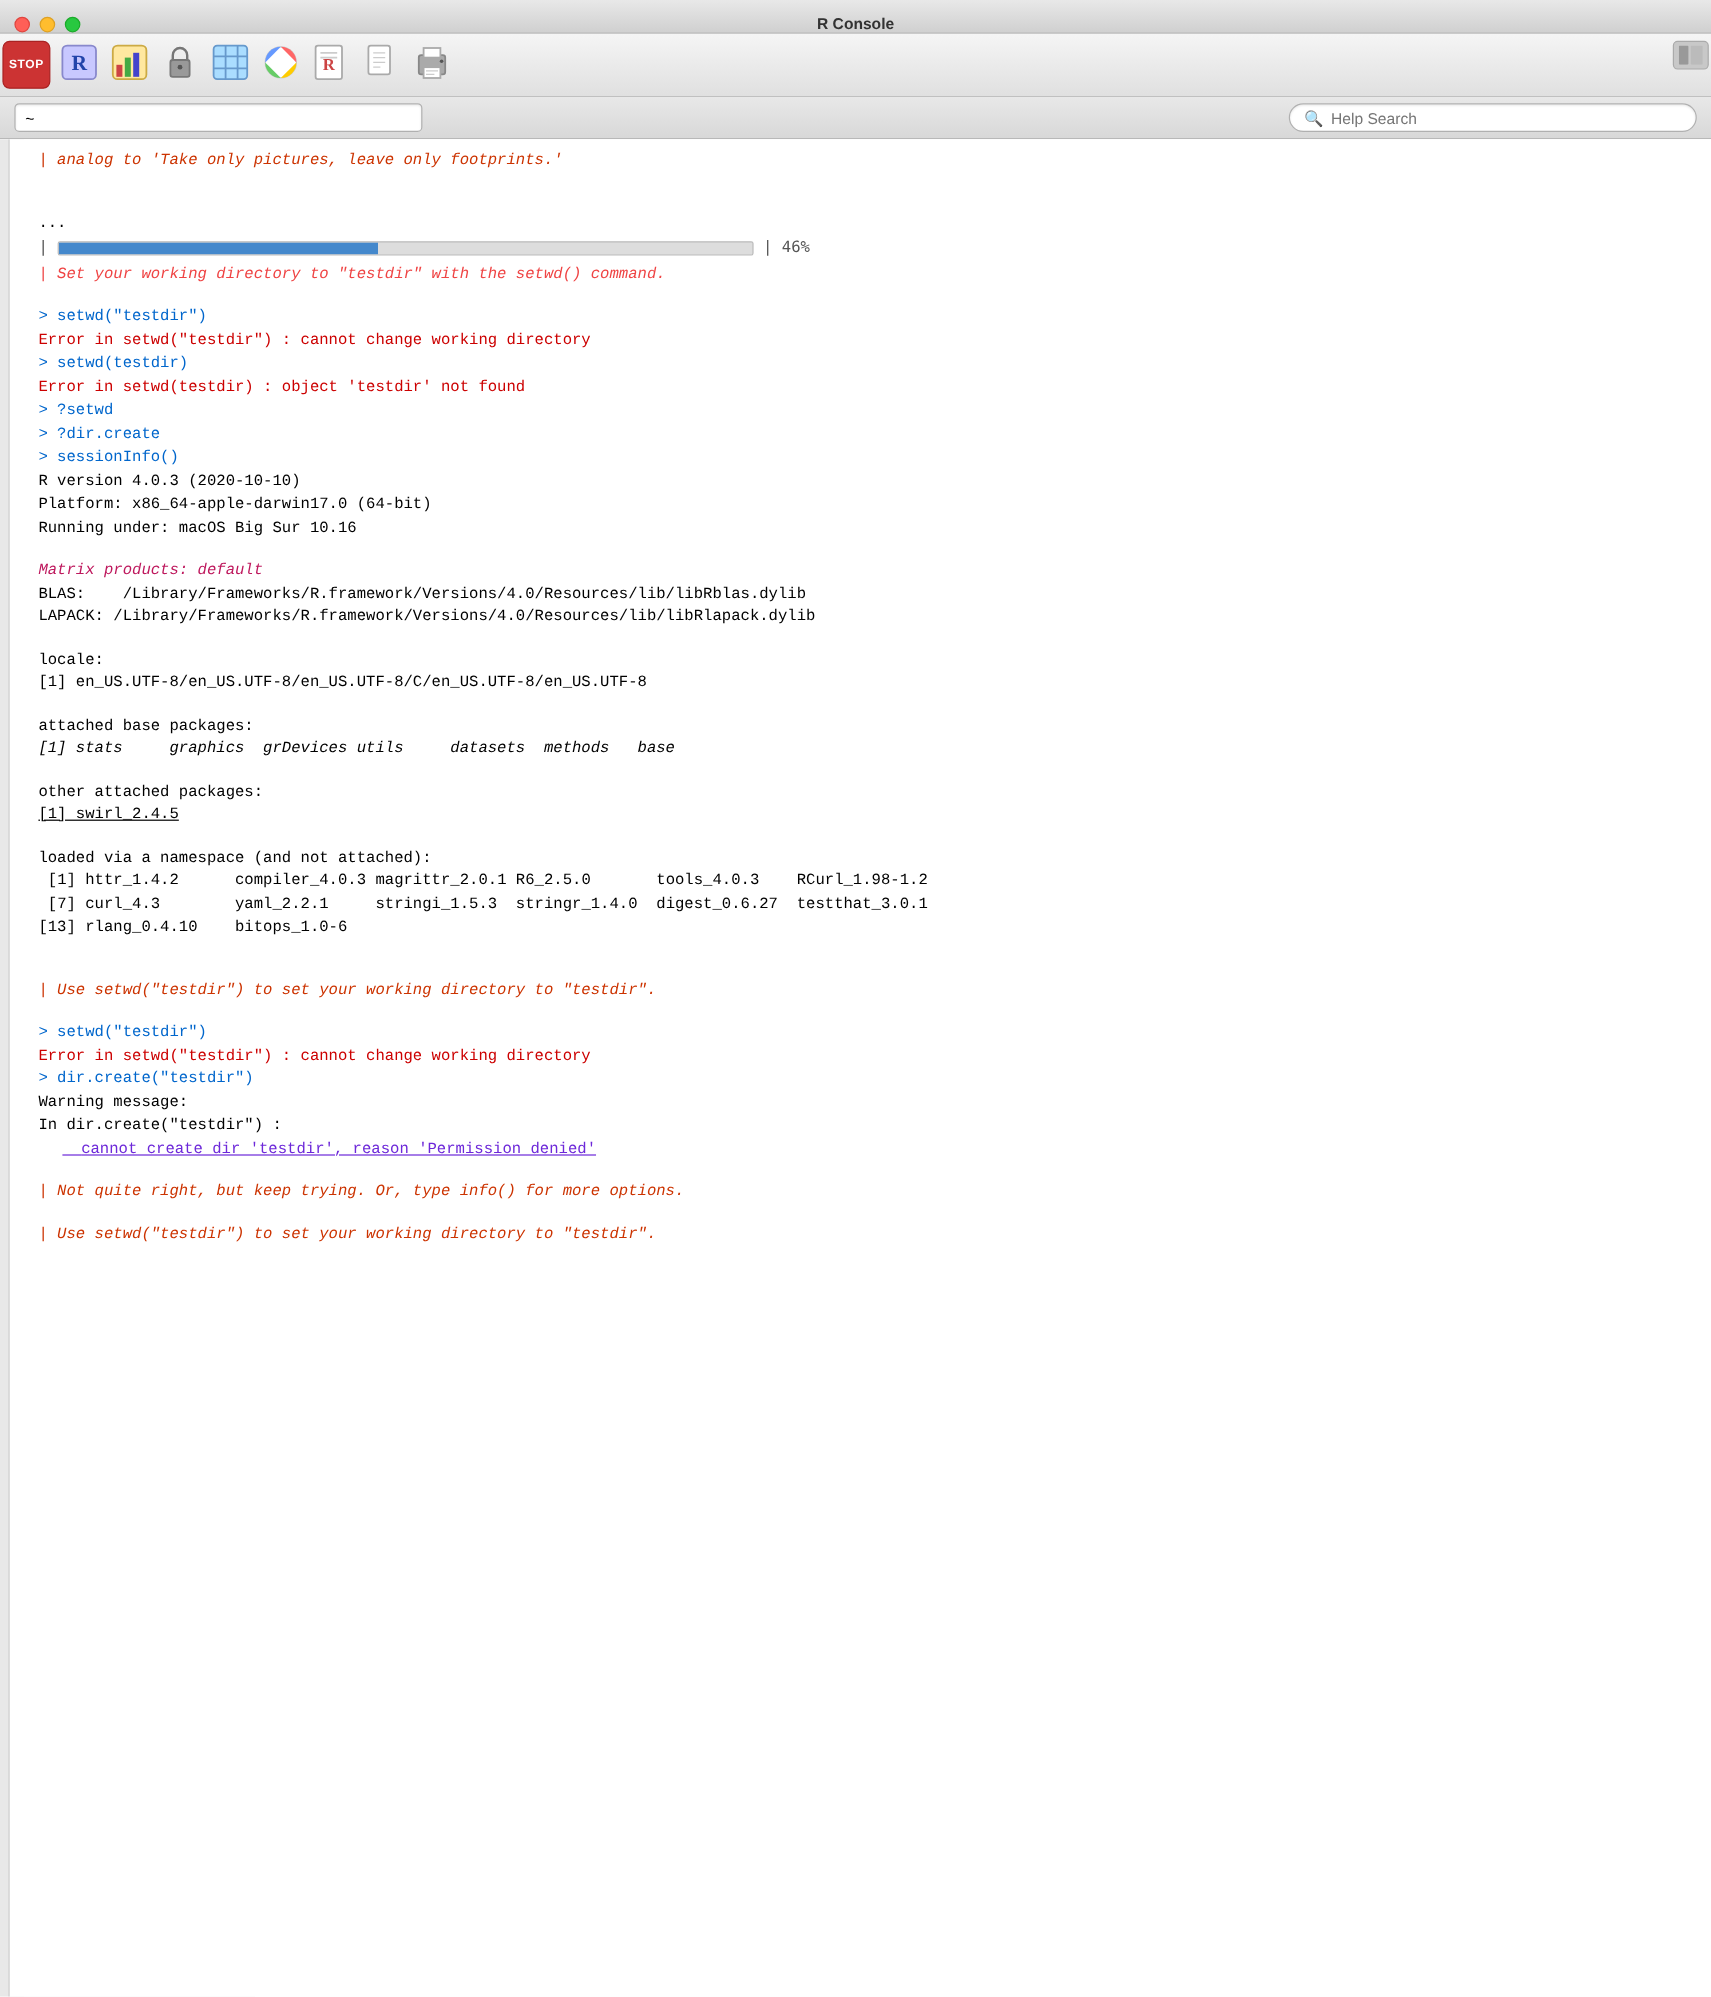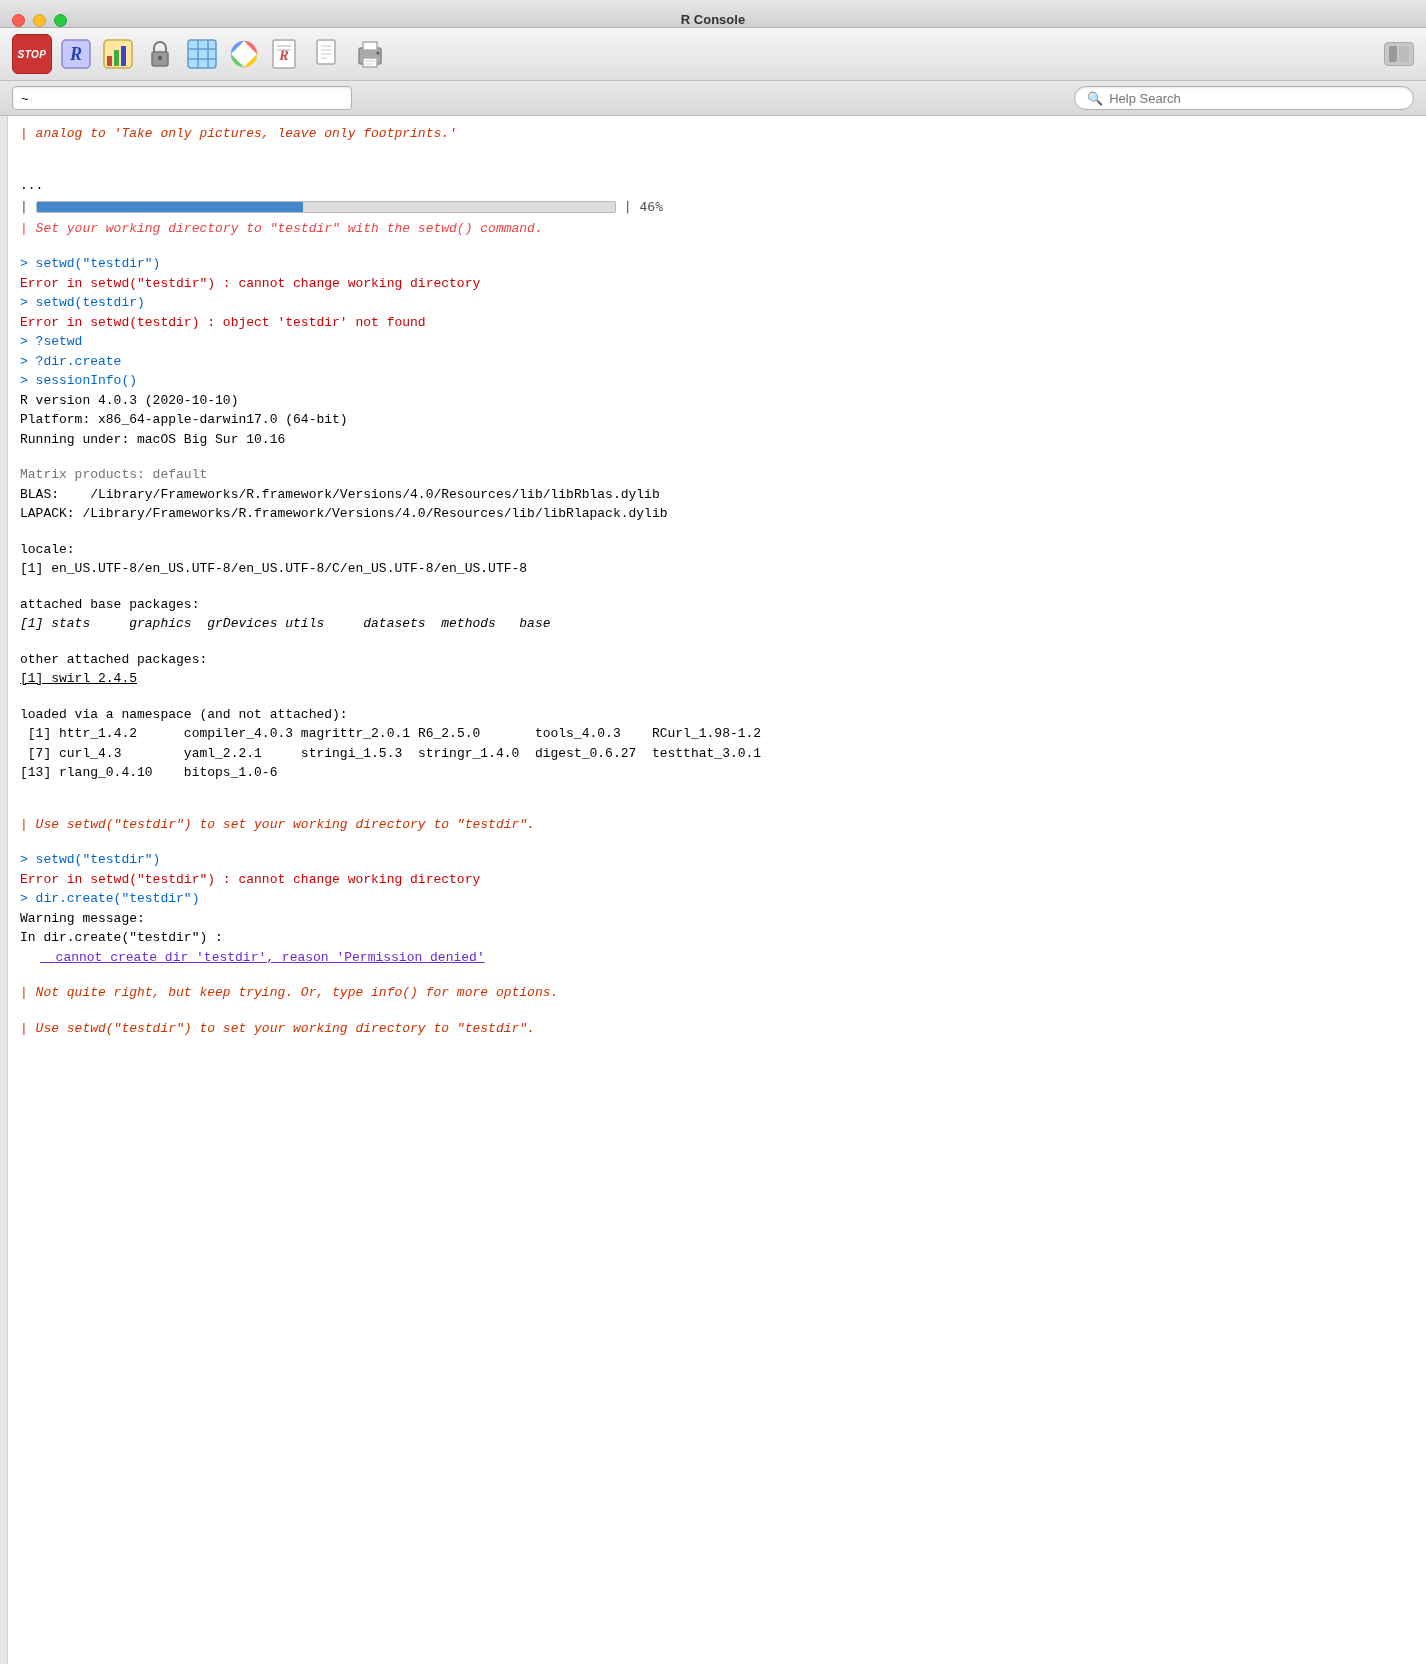--- a/index.html
+++ b/index.html
@@ -42,26 +42,24 @@
     .title-bar-title {
       font-size: 13px;
       font-weight: 600;
       color: #333;
     }
 
     
     .toolbar {
       background: linear-gradient(to bottom, #f5f5f5, #e0e0e0);
       border-bottom: 1px solid #c0c0c0;
-      padding: 6px 12px;
-      display: flex;
-      align-items: center;
+      padding: 6px 2px;
+      display: flex;
       gap: 6px;
       flex-shrink: 0;
-      font-style: italic;
     }
     .toolbar-icon {
       width: 36px;
       height: 36px;
       display: flex;
       align-items: center;
       justify-content: center;
       cursor: pointer;
     }
     .toolbar-icon svg, .toolbar-icon .icon-img {
@@ -144,20 +142,21 @@
       cursor: pointer;
       margin-left: auto;
     }
 
     
     .console-wrapper {
       display: flex;
       flex: 1;
       background: white;
       overflow: hidden;
+      gap: 12px;
     }
 
     
     .left-handle {
       width: 8px;
       background: #e8e8e8;
       border-right: 1px solid #d0d0d0;
       cursor: ew-resize;
       flex-shrink: 0;
     }
@@ -344,21 +343,21 @@
       <div class="console-line" style="color: rgb(204, 0, 0);">Error in setwd("testdir") : cannot change working directory</div>
       <div class="console-line" style="color: rgb(0, 102, 204);">&gt; setwd(testdir)</div>
       <div class="console-line" style="color: rgb(204, 0, 0);">Error in setwd(testdir) : object 'testdir' not found</div>
       <div class="console-line" style="color: rgb(0, 102, 204);">&gt; ?setwd</div>
       <div class="console-line" style="color: rgb(0, 102, 204);">&gt; ?dir.create</div>
       <div class="console-line" style="color: rgb(0, 102, 204);">&gt; sessionInfo()</div>
       <div class="console-line" style="color: rgb(0, 0, 0);">R version 4.0.3 (2020-10-10)</div>
       <div class="console-line" style="color: rgb(0, 0, 0);">Platform: x86_64-apple-darwin17.0 (64-bit)</div>
       <div class="console-line" style="color: rgb(0, 0, 0);">Running under: macOS Big Sur 10.16</div>
       <div class="blank-line"></div>
-      <div class="console-line" style="color: #737373;">Matrix products: default</div>
+      <div class="console-line" style="color: #be185d; font-style: italic;">Matrix products: default</div>
       <div class="console-line" style="color: rgb(0, 0, 0);">BLAS:    /Library/Frameworks/R.framework/Versions/4.0/Resources/lib/libRblas.dylib</div>
       <div class="console-line" style="color: rgb(0, 0, 0);">LAPACK: /Library/Frameworks/R.framework/Versions/4.0/Resources/lib/libRlapack.dylib</div>
       <div class="blank-line"></div>
       <div class="console-line" style="color: rgb(0, 0, 0);">locale:</div>
       <div class="console-line" style="color: rgb(0, 0, 0);">[1] en_US.UTF-8/en_US.UTF-8/en_US.UTF-8/C/en_US.UTF-8/en_US.UTF-8</div>
       <div class="blank-line"></div>
       <div class="console-line" style="color: rgb(0, 0, 0);">attached base packages:</div>
       <div class="console-line" style="color: rgb(0, 0, 0); font-style: italic;">[1] stats     graphics  grDevices utils     datasets  methods   base</div>
       <div class="blank-line"></div>
       <div class="console-line" style="color: rgb(0, 0, 0);">other attached packages:</div>

